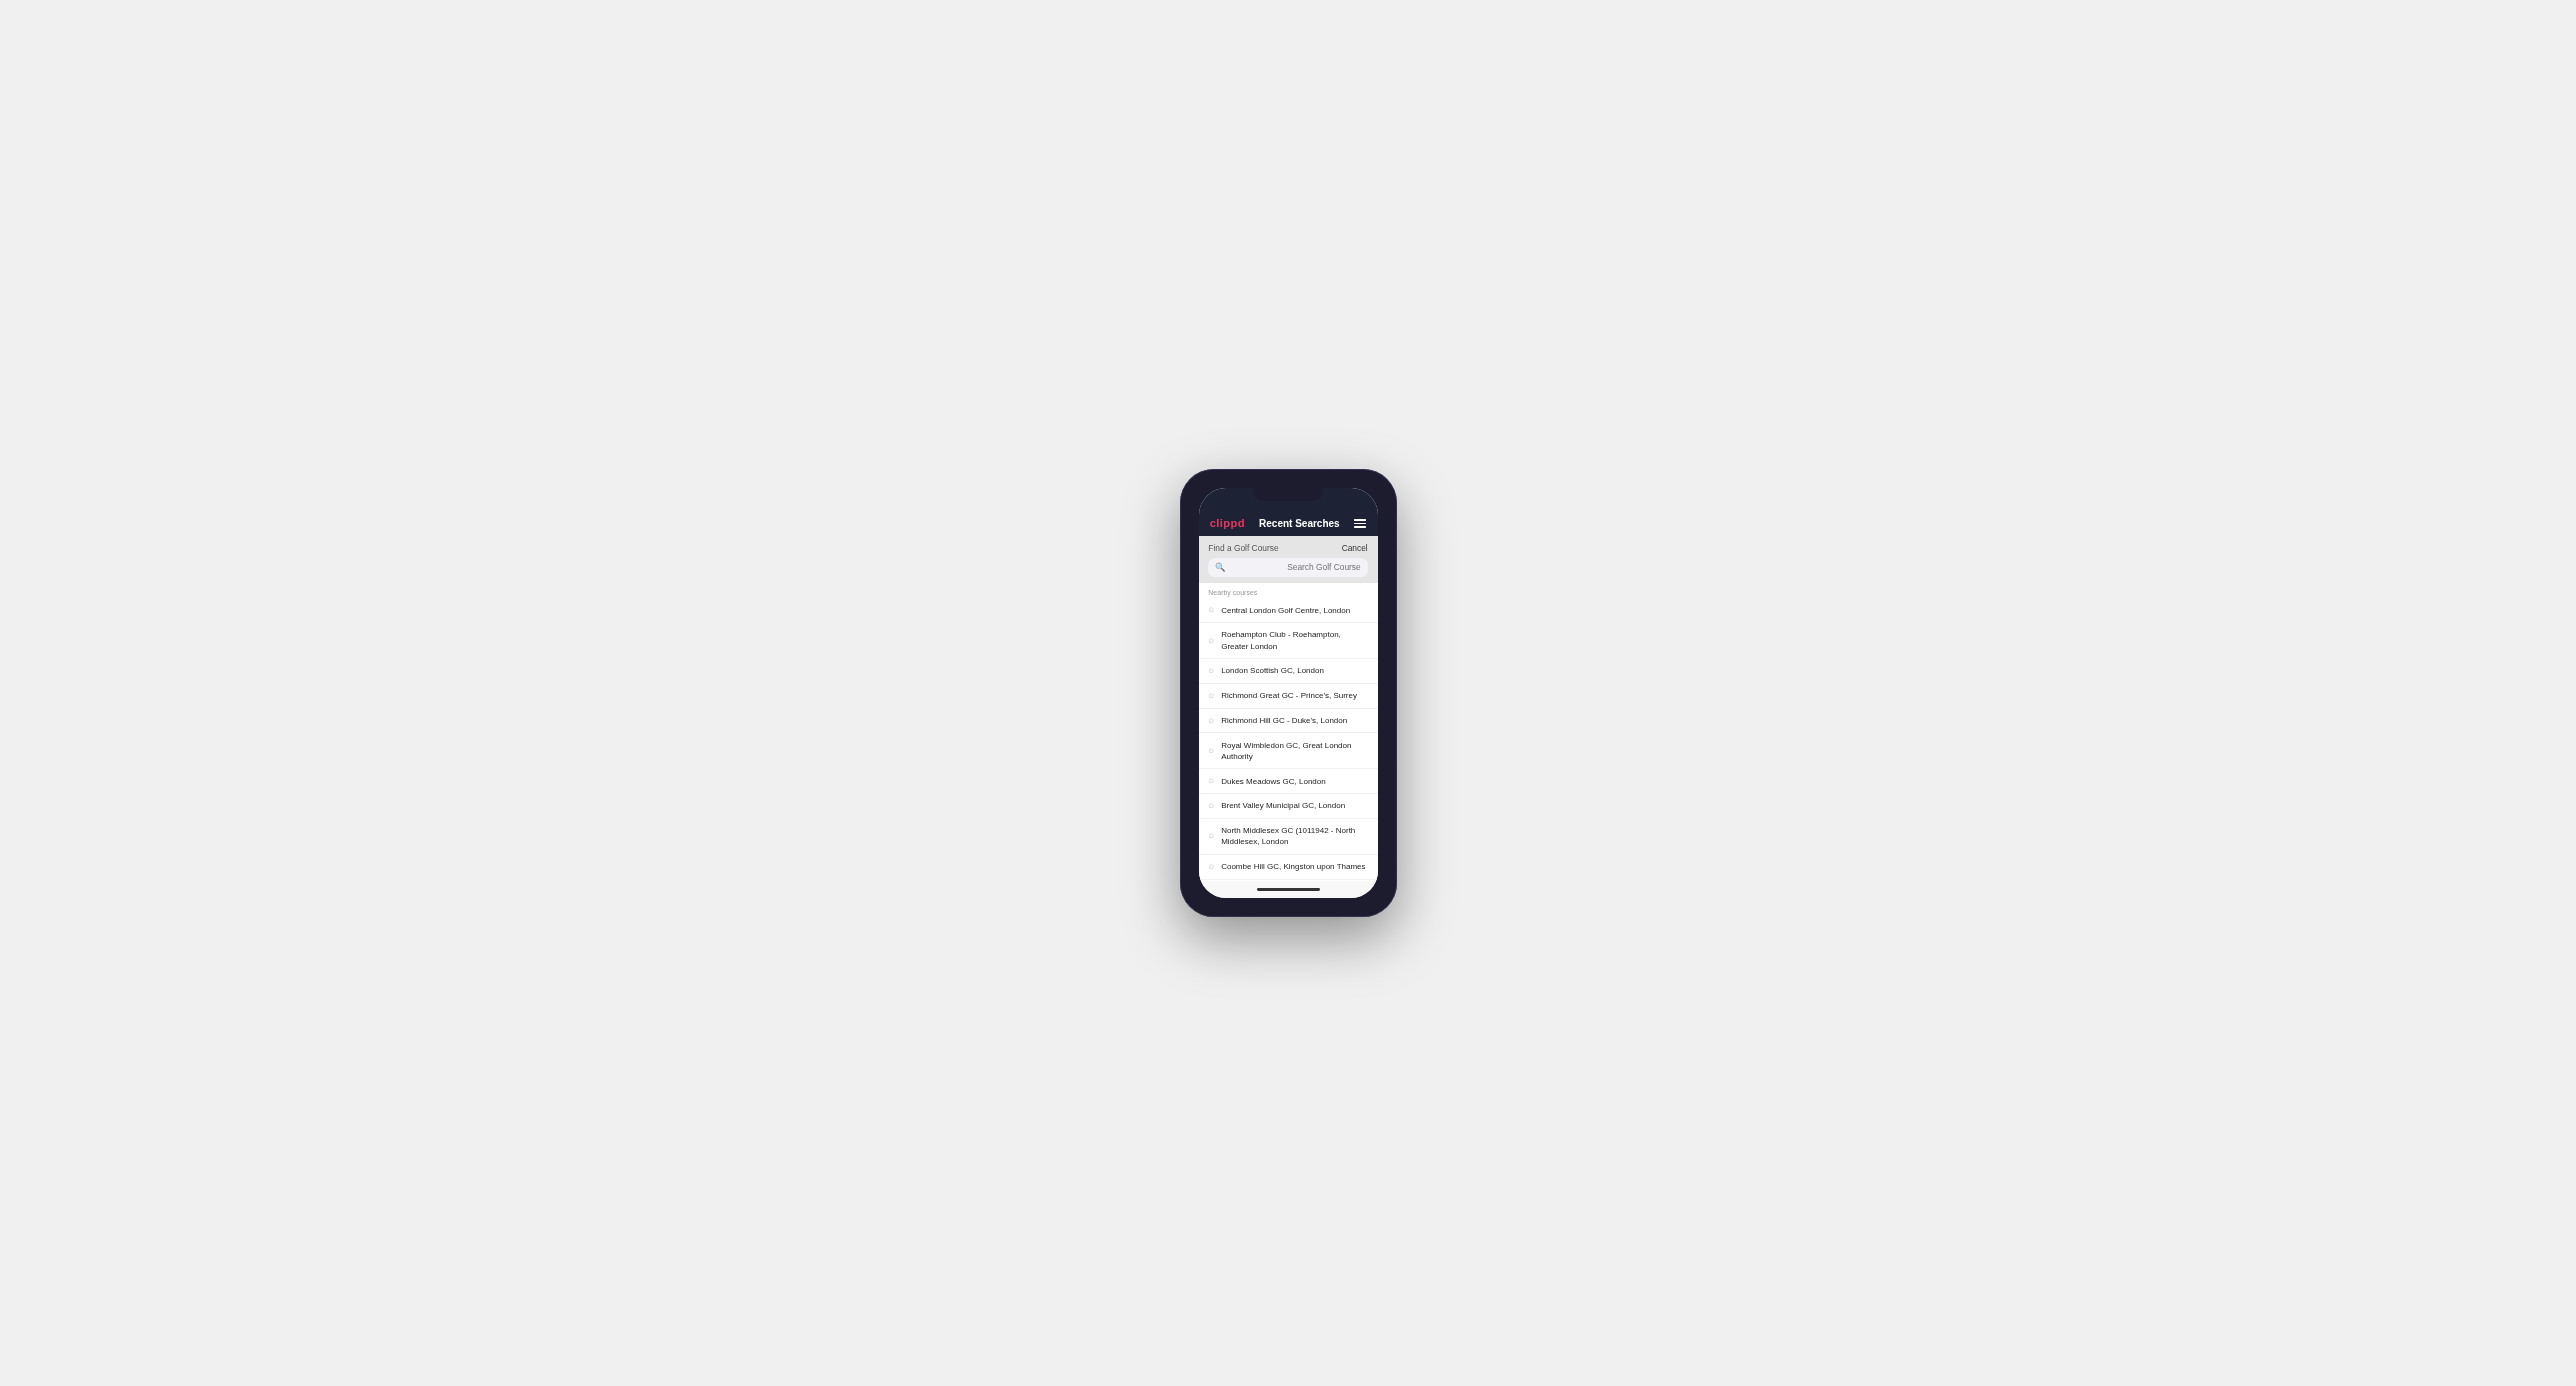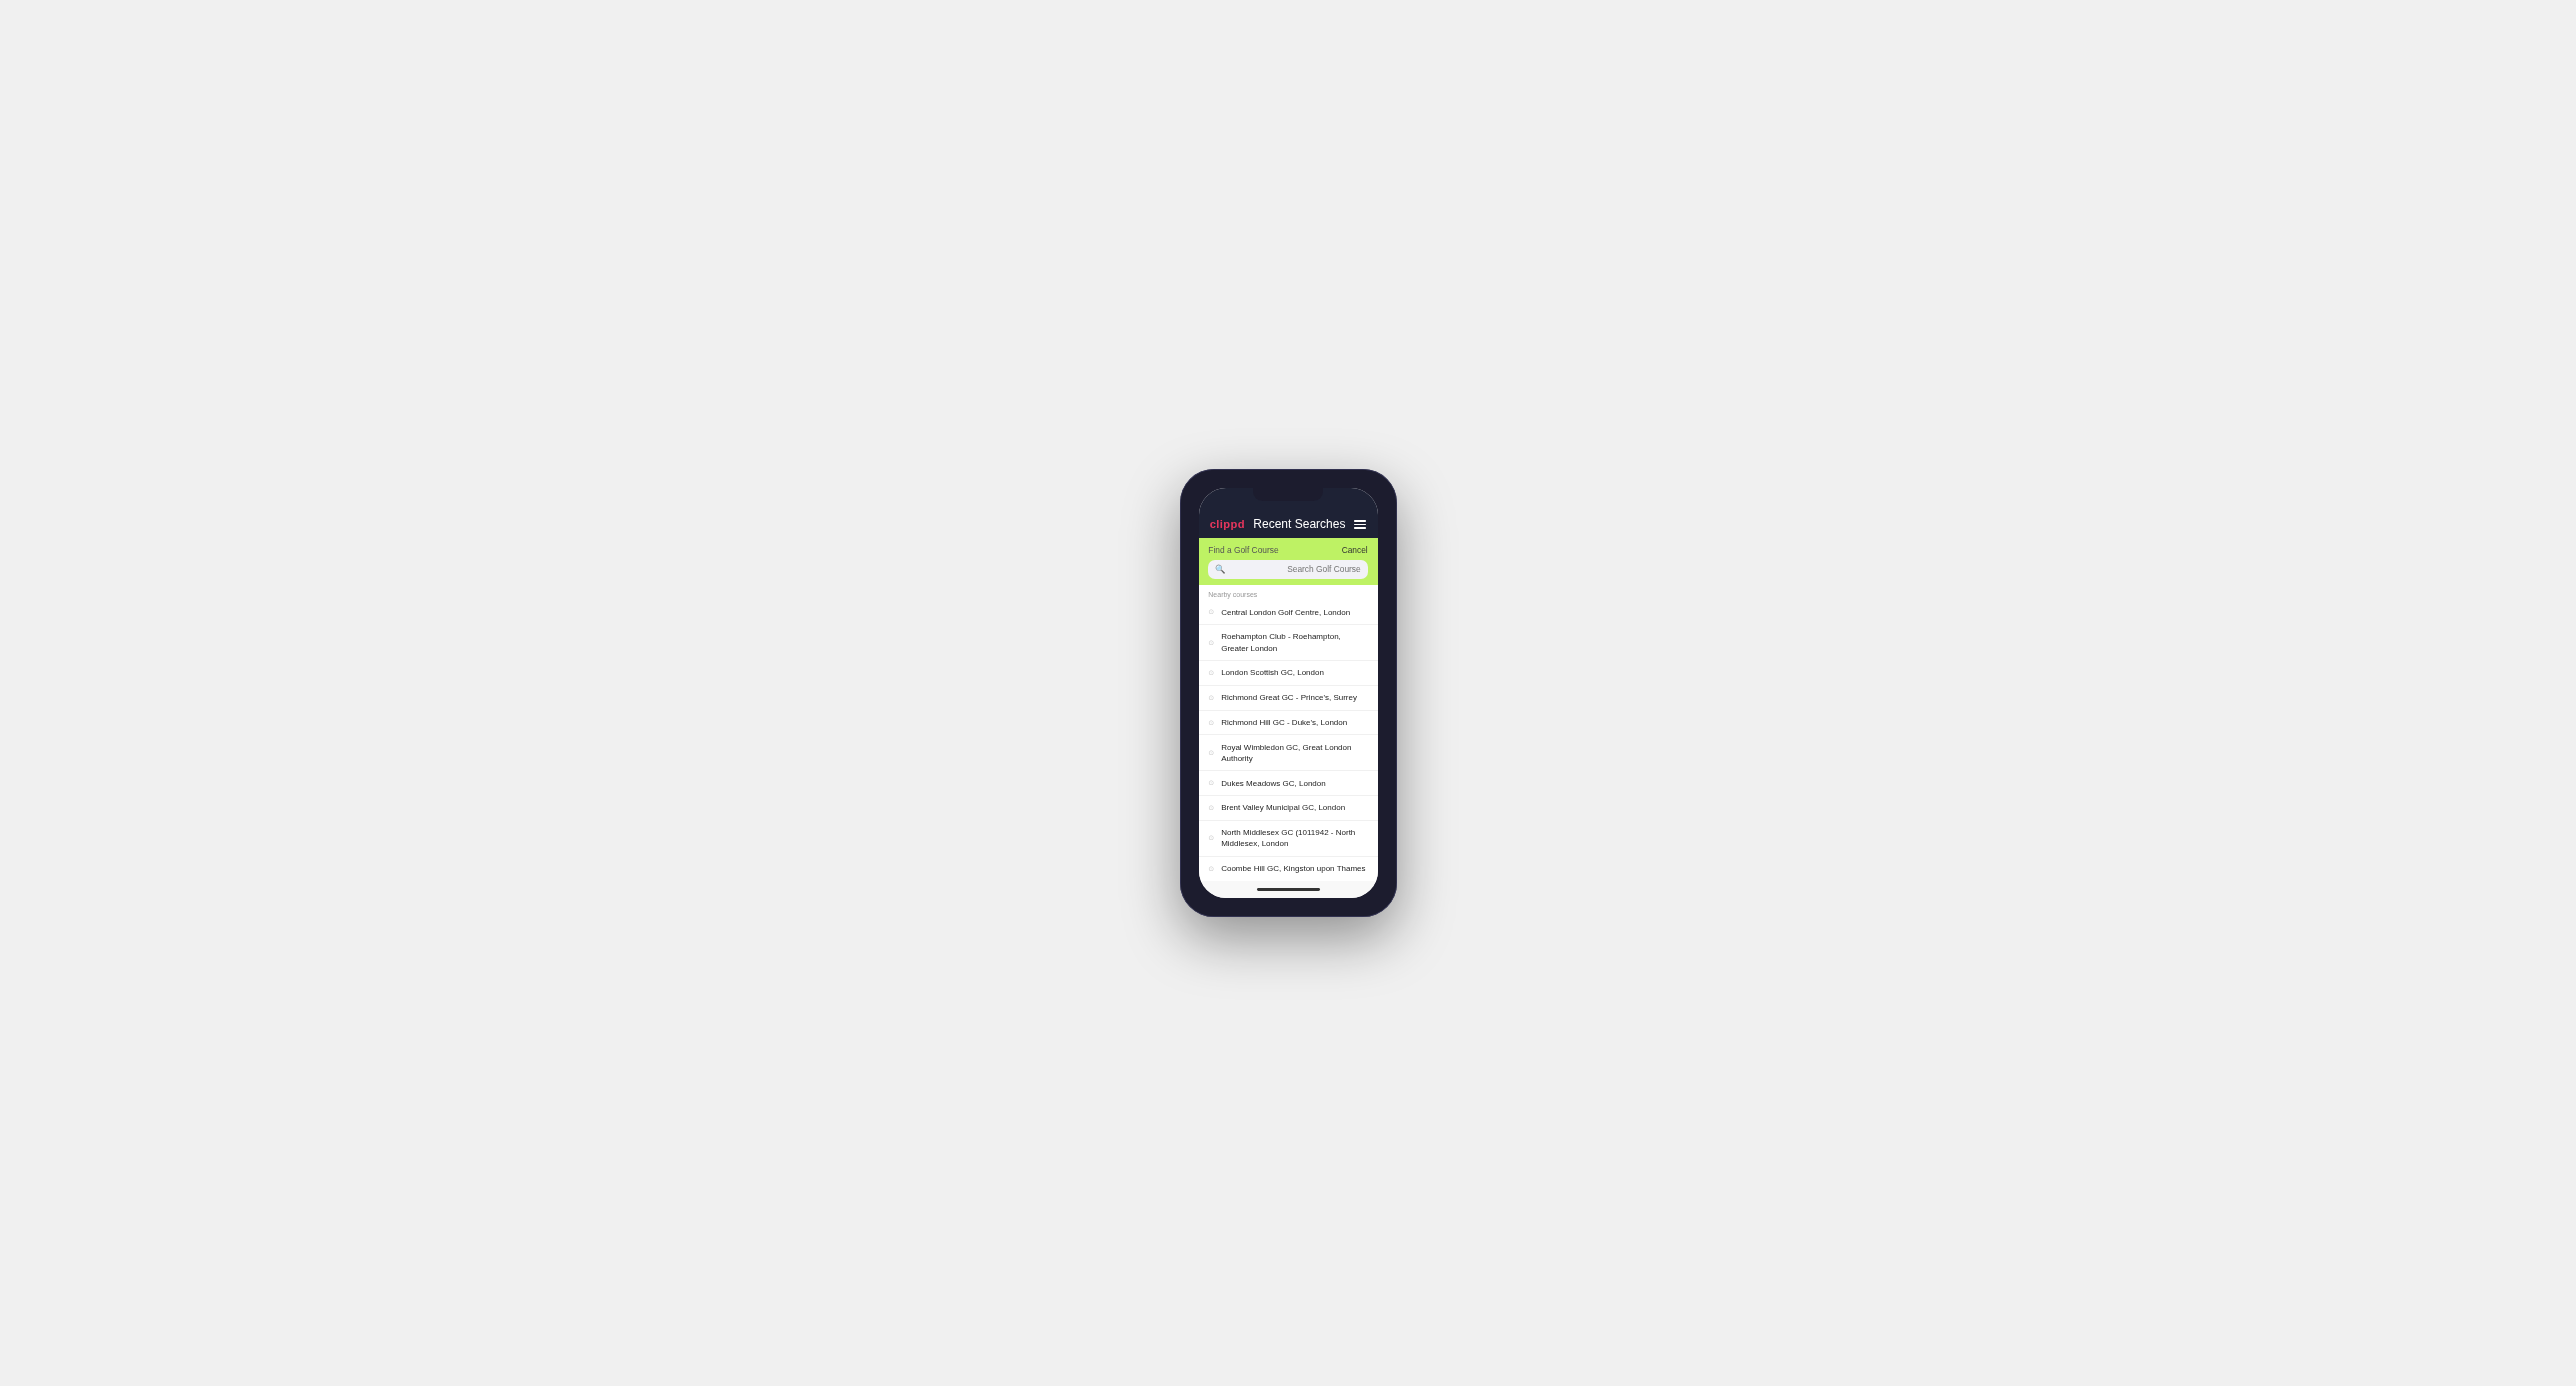--- a/index.html
+++ b/index.html
@@ -71,22 +71,22 @@
 
     .app-logo {
       color: #e8365d;
       font-size: 11.2px;
       font-weight: 700;
       letter-spacing: 0.4px;
     }
 
     .app-title {
       color: #ffffff;
-      font-size: 12px;
-      font-weight: 400;
+      font-size: 10px;
+      font-weight: 700;
       text-align: right;
     }
 
     .menu-icon {
       color: #ffffff;
       font-size: 11.2px;
       display: flex;
       flex-direction: column;
       gap: 2.1px;
       cursor: pointer;
@@ -94,21 +94,21 @@
 
     .menu-line {
       width: 12.6px;
       height: 1.4px;
       background: #ffffff;
       border-radius: 0.7px;
     }
 
     
     .search-section {
-      background: #bef264;
+      background: #e5e5e5;
       flex-shrink: 0;
     }
 
     .find-header {
       display: flex;
       align-items: center;
       justify-content: space-between;
       padding: 7px 9.8px 4.2px 9.8px;
     }
 

